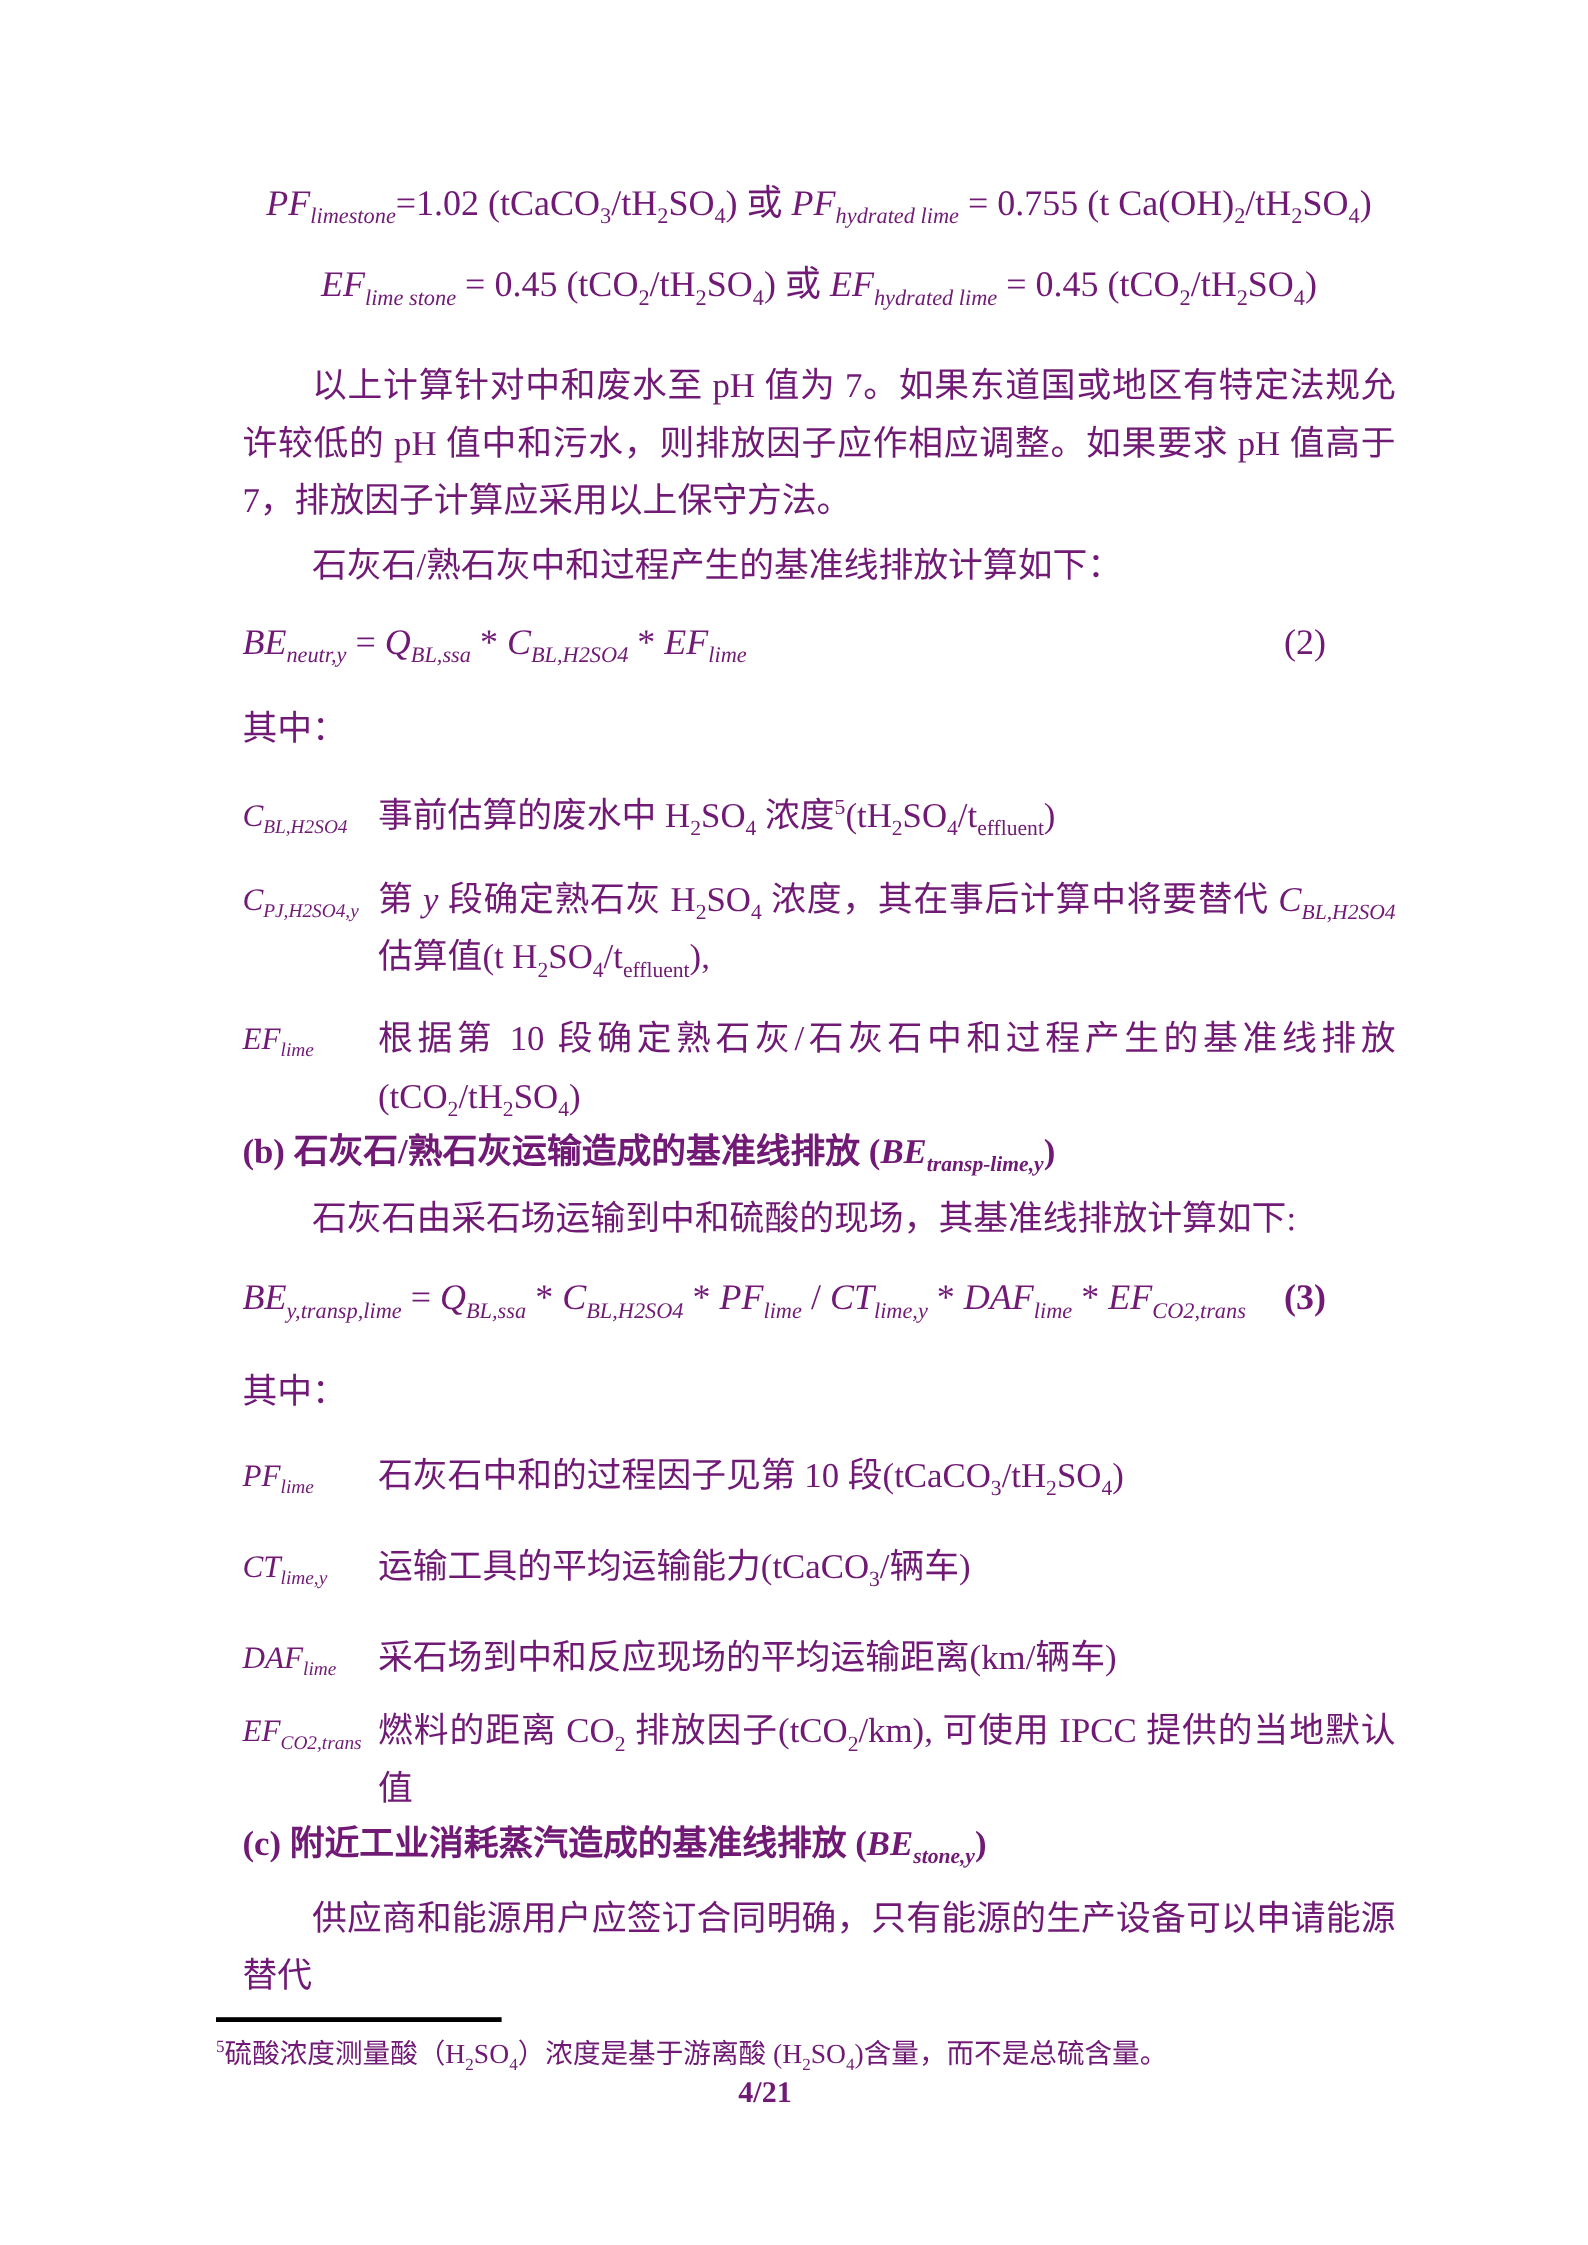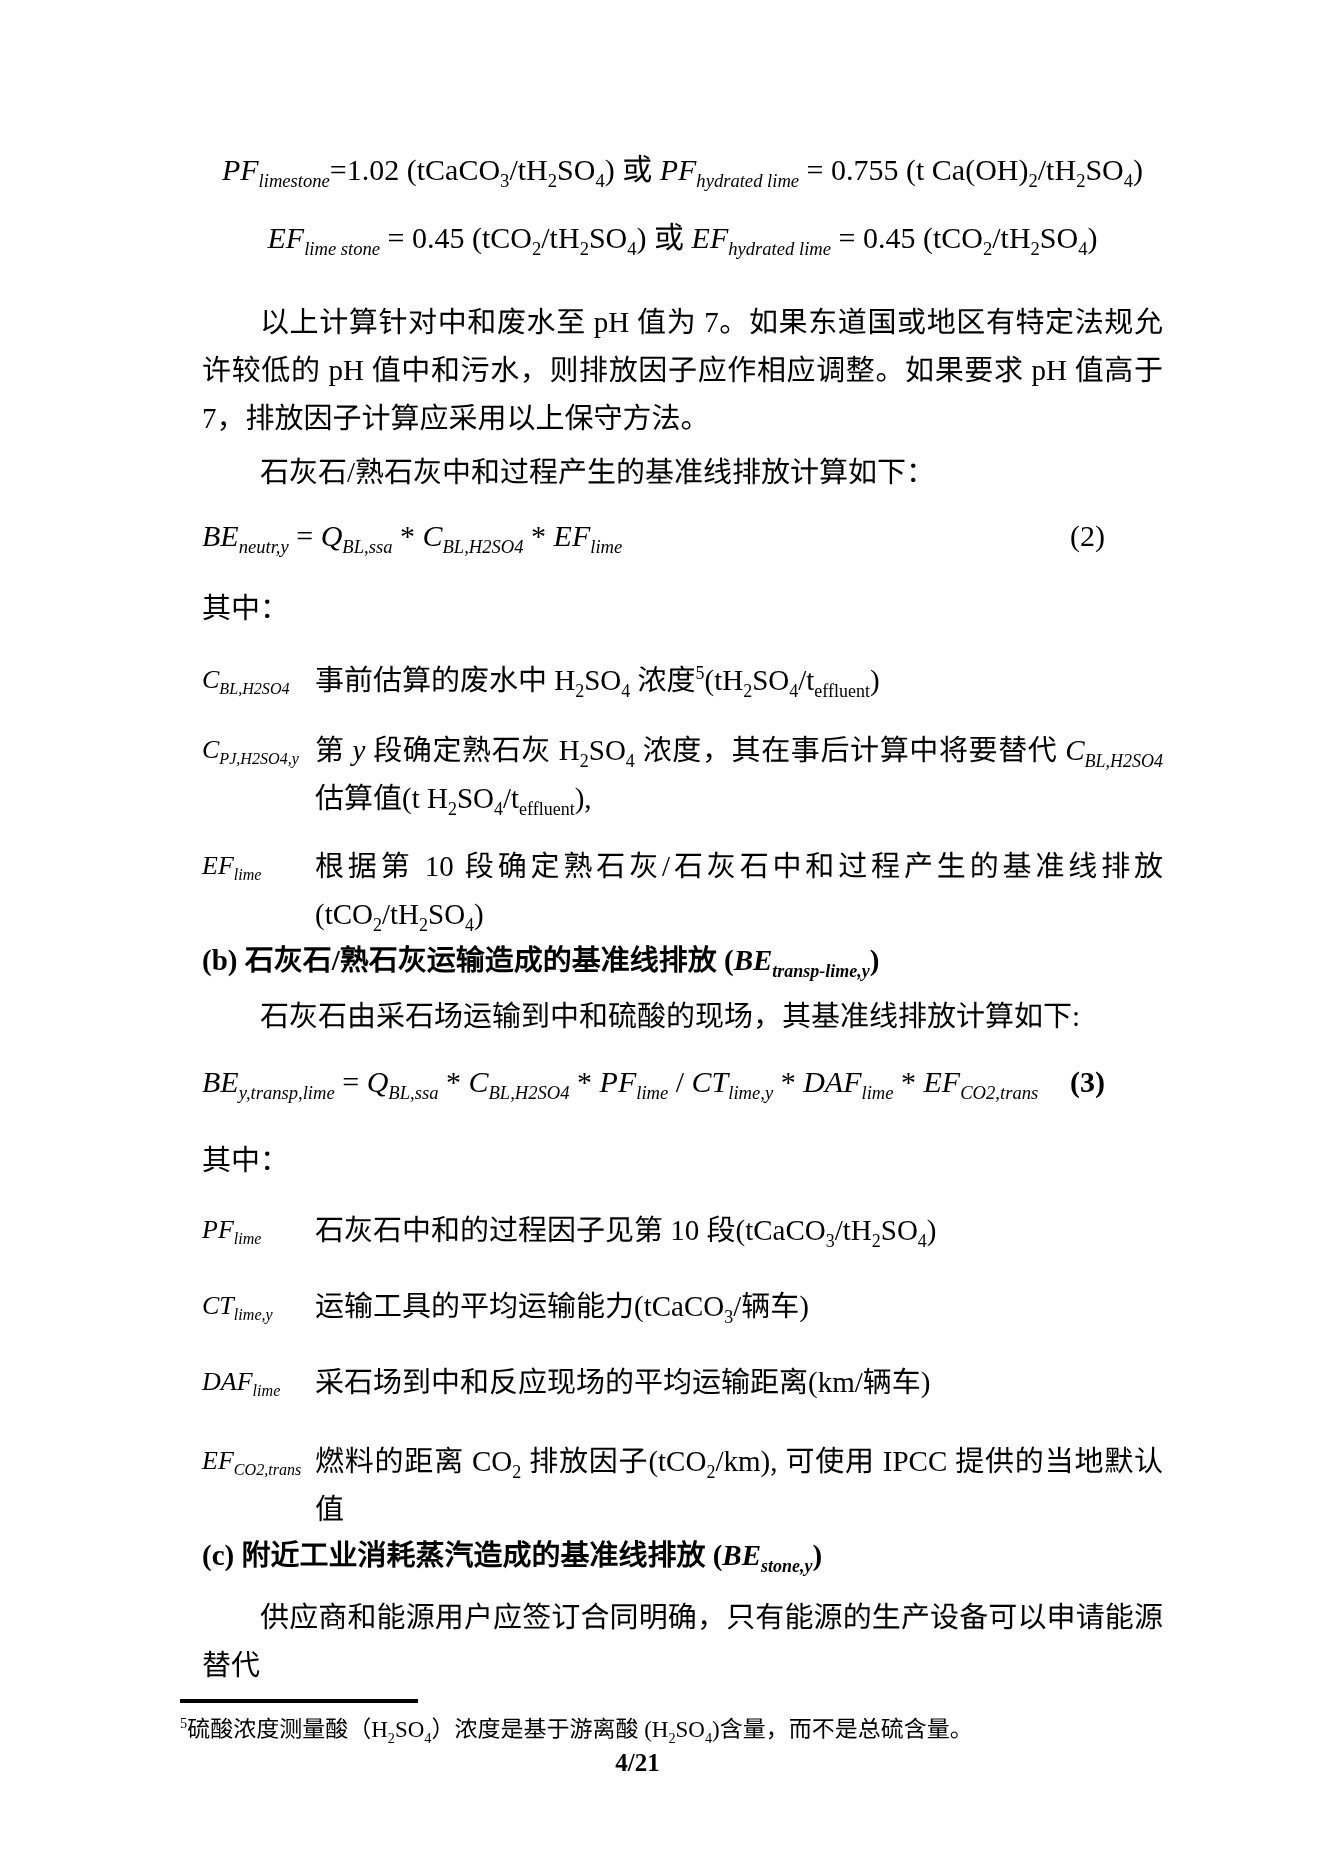--- a/index.html
+++ b/index.html
@@ -1,18 +1,18 @@
 <!DOCTYPE html>
 <html lang="zh-CN"><head>
 <meta charset="utf-8">
 <style>
   html,body{margin:0;padding:0;background:#e8e8e8;}
   .page{
     width:1323px;height:1871px;background:#ffffff;position:relative;
-    margin:0 auto;overflow:hidden;color:#000000;
+    margin:0 auto;overflow:hidden;color:#701a75;
     font-family:"Liberation Serif","DejaVu Serif",serif;
   }
   .content{margin-left:202px;width:961px;}
   .it{font-style:italic;}
   .bd{font-weight:bold;}
   sub{font-size:0.62em;line-height:0;}
   sup{font-size:0.62em;line-height:0;}
   .formula{font-size:30px;line-height:40px;white-space:nowrap;}
   .centered{text-align:center;}
   .para{font-size:29px;line-height:48px;margin:0;text-align:justify;}
@@ -29,21 +29,21 @@
   .where2{margin-top:34px;}
   .defrow{display:flex;align-items:flex-start;}
   .term{width:113px;flex-shrink:0;font-size:26px;line-height:48px;white-space:nowrap;overflow:visible;}
   .defn{flex:1;font-size:29px;line-height:48px;text-align:justify;}
   .d1{margin-top:24px;}
   .d2{margin-top:22px;}
   .d3{margin-top:20px;}
   .d4{margin-top:22px;}
   .d5{margin-top:28px;}
   .d6{margin-top:28px;}
-  .d7{margin-top:31px;}
+  .d7{margin-top:13px;}
   h3.hdg{font-size:29px;line-height:44px;margin:0;font-weight:bold;}
   .hb{margin-top:24px;}
   .hc{margin-top:20px;}
   .p3{margin-top:10px;}
   .p4{margin-top:16px;}
   .footsep{margin-top:10px;margin-left:-22px;width:238px;height:4px;background:#000;}
   .footnote{margin-top:12px;margin-left:-22px;font-size:23px;line-height:30px;}
   .pagenum{margin-top:4px;font-size:25px;font-weight:bold;text-align:center;position:relative;left:-45px;}
 </style>
 </head>

